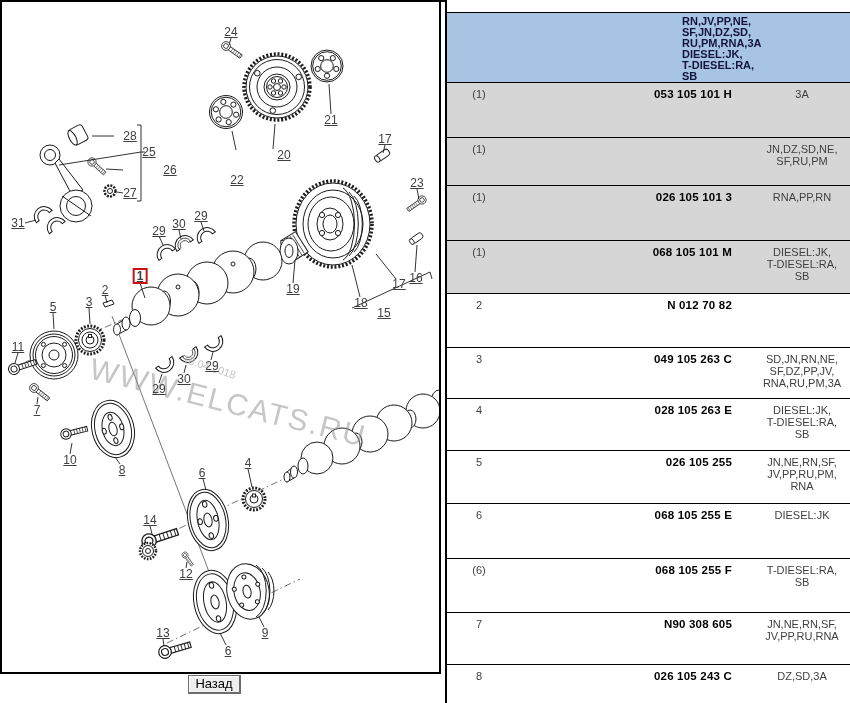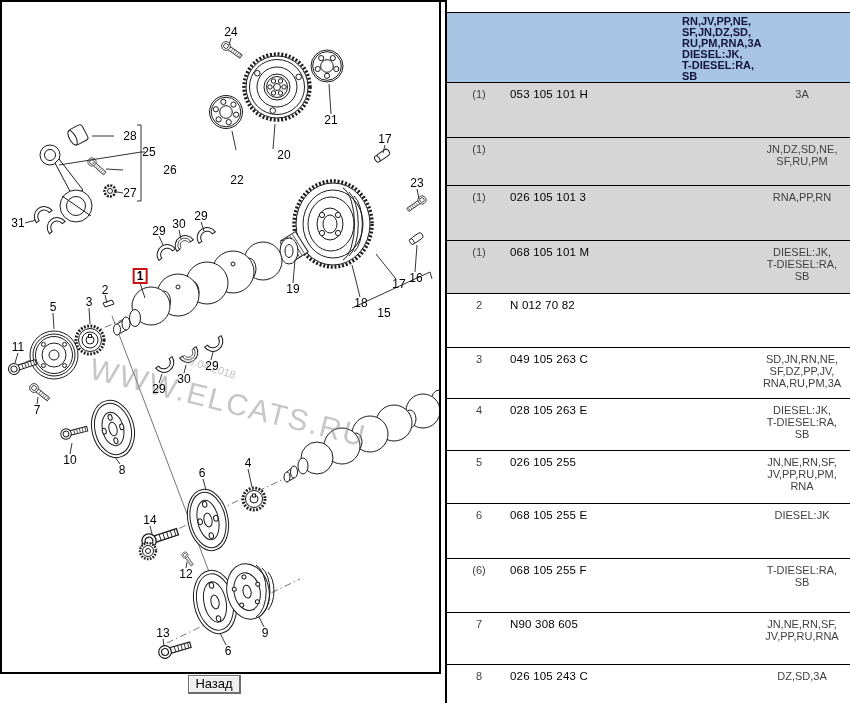--- a/index.html
+++ b/index.html
@@ -4,36 +4,36 @@
 <style>
   html,body{margin:0;padding:0;background:#fff;}
   #page{position:relative;width:850px;height:703px;overflow:hidden;background:#fff;
         font-family:"Liberation Sans",sans-serif;}
   .top-rule{position:absolute;left:0;top:0;width:850px;height:2px;background:#000;}
 
   
   #diagram{position:absolute;left:0;top:0;width:441px;height:674px;border:2px solid #000;
            box-sizing:border-box;background:#fff;}
   #diagram svg{position:absolute;left:0;top:0;}
-  .callout{position:absolute;transform:translate(-50%,-50%);font-size:12px;color:#000000;
-           line-height:12px;white-space:nowrap;}
+  .callout{position:absolute;transform:translate(-50%,-50%);font-size:12px;color:#404040;
+           line-height:12px;white-space:nowrap;text-decoration:underline;}
   .callout.boxed{border:2px solid #c41414;background:#fff;padding:0 2px;font-weight:bold;}
 
   
   #tablePanel{position:absolute;left:445px;top:0;width:405px;height:703px;background:#fff;
               border-left:2px solid #000;box-sizing:border-box;overflow:hidden;}
   .thead{position:absolute;left:0;top:12px;width:100%;height:70px;background:#a7c5e3;
          border-top:1px solid #000;box-sizing:border-box;}
   .thead-note{position:absolute;left:235px;top:3px;font-weight:bold;font-size:11px;
               line-height:11px;white-space:pre-line;color:#14143c;}
   .tbody{position:absolute;left:0;top:82px;width:100%;}
   .trow{position:relative;border-top:1px solid #000;background:#fff;box-sizing:border-box;}
   .trow.shaded{background:#d6d6d6;}
   .c-pos{position:absolute;left:6px;top:5px;width:52px;text-align:center;font-size:11px;color:#3f3f3f;}
-  .c-part{position:absolute;left:63px;top:5px;width:222px;text-align:left;font-weight:normal;
+  .c-part{position:absolute;left:63px;top:5px;width:222px;text-align:right;font-weight:bold;
           font-size:11.5px;color:#000;letter-spacing:.2px;}
   .c-note{position:absolute;left:284px;top:5px;width:142px;text-align:center;font-size:11px;
           color:#3f3f3f;line-height:12px;white-space:pre-line;}
 
   
   #backBtn{position:absolute;left:188px;top:675px;width:53px;height:19px;
            background:#efefef;border:1px solid #6d6d6d;border-right-width:2px;border-bottom-width:2px;
            font-family:"Liberation Sans",sans-serif;font-size:13px;color:#000;text-align:center;
            line-height:16px;box-shadow:inset 1px 1px 0 #fff;cursor:pointer;padding:0;}
 </style>

